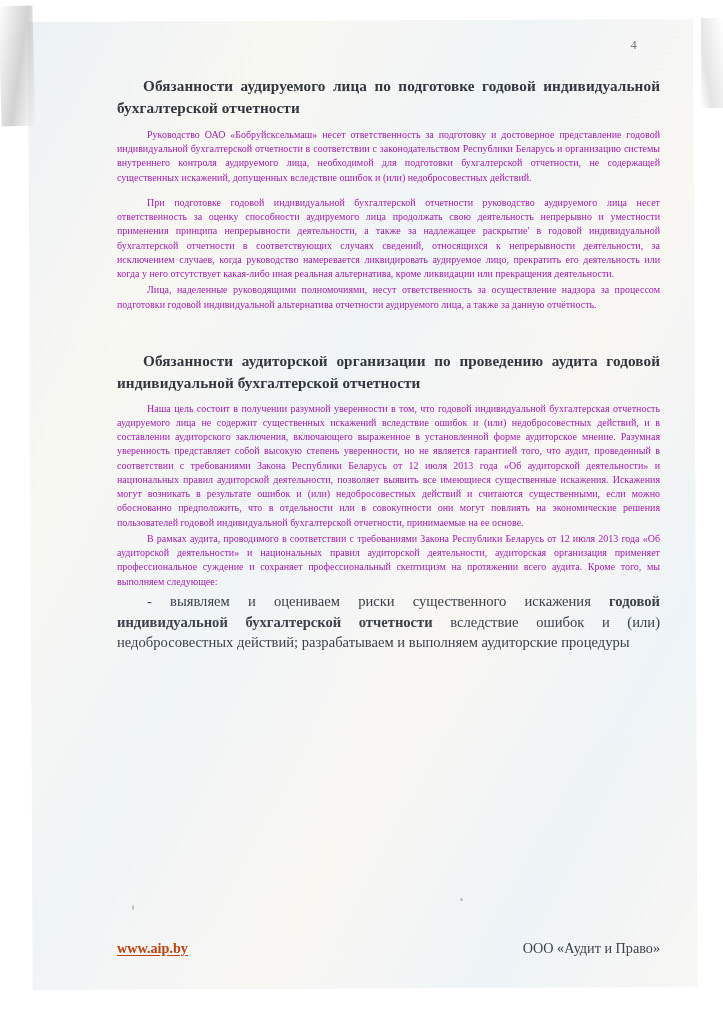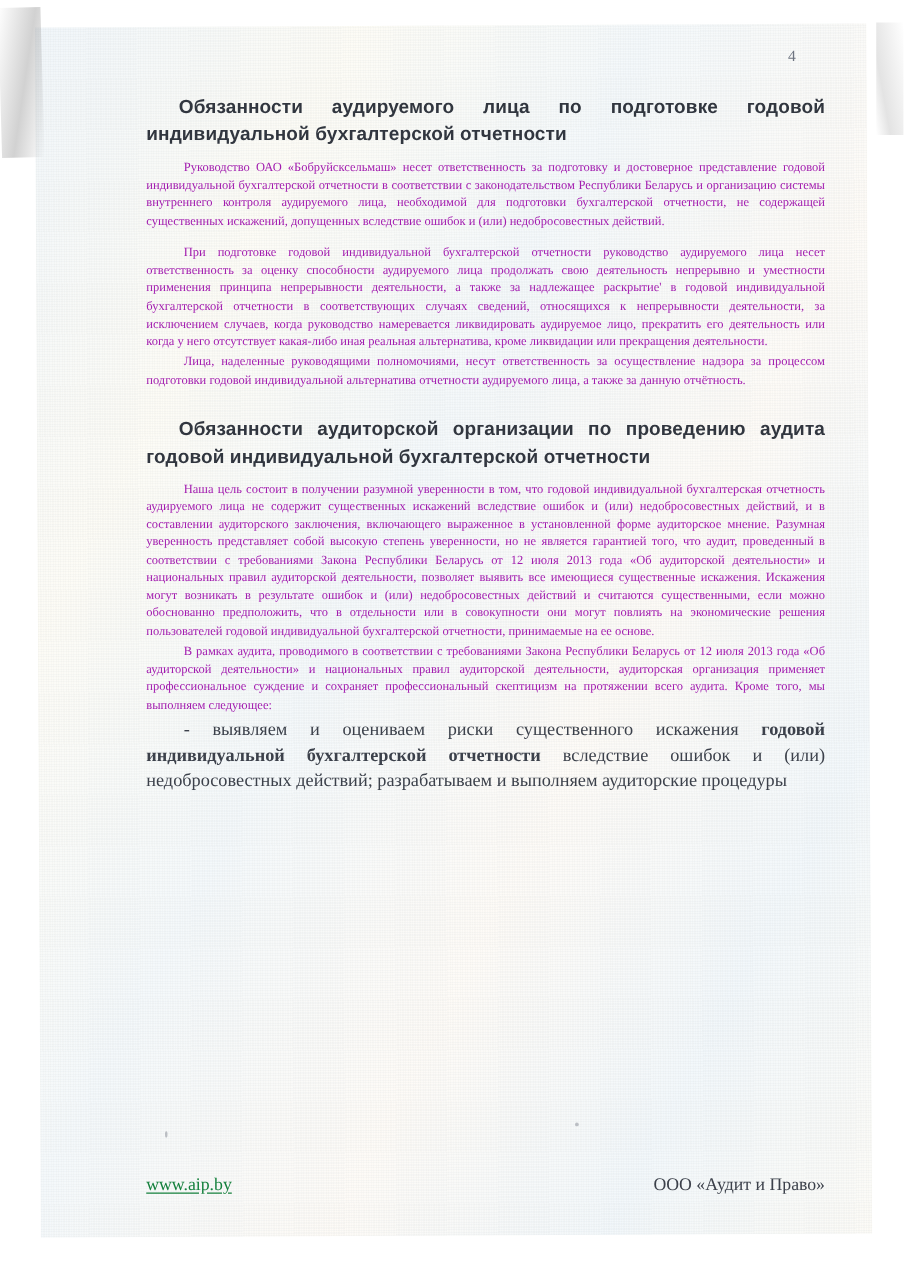--- a/index.html
+++ b/index.html
@@ -79,34 +79,34 @@
   .page-number {
     text-align: right;
     font-size: 12.5px;
     color: #6e7480;
     letter-spacing: .3px;
     margin-bottom: 22px;
     padding-right: 23px;
   }
 
   h2.section-heading {
-    font-family: Liberation Sans, sans-serif;
+    font-family: Liberation Serif, serif;
     font-size: 15.2px;
     font-weight: bold;
     line-height: 1.44;
     text-align: justify;
     text-align-last: left;
     color: #2f3views;
     color: #31363f;
     margin: 0 0 9px 0;
     text-indent: 26px;
     letter-spacing: .1px;
   }
   h2.section-heading.second {
-    margin-top: 21px;
+    margin-top: 38px;
     margin-bottom: 8px;
   }
 
   p.body-par {
     font-size: 10px;
     line-height: 1.425;
     text-align: justify;
     text-indent: 30px;
     margin: 0 0 2px 0;
     color: #a21caf;
@@ -136,23 +136,24 @@
     width: 543px;
     display: flex;
     justify-content: space-between;
     align-items: baseline;
     font-size: 14.2px;
     color: #3c414b;
   }
   .footer-link {
     text-decoration: underline;
     text-underline-offset: 2px;
-    color: #15803d;
+    color: #c2410c;
     font-family: "Liberation Serif", "DejaVu Serif", serif;
     cursor: pointer;
+    font-weight: bold;
   }
   .footer-company {
     color: #3c414b;
     text-align: center;
   }
 
   
   .speck {
     position: absolute;
     background: rgba(120,125,135,.45);

